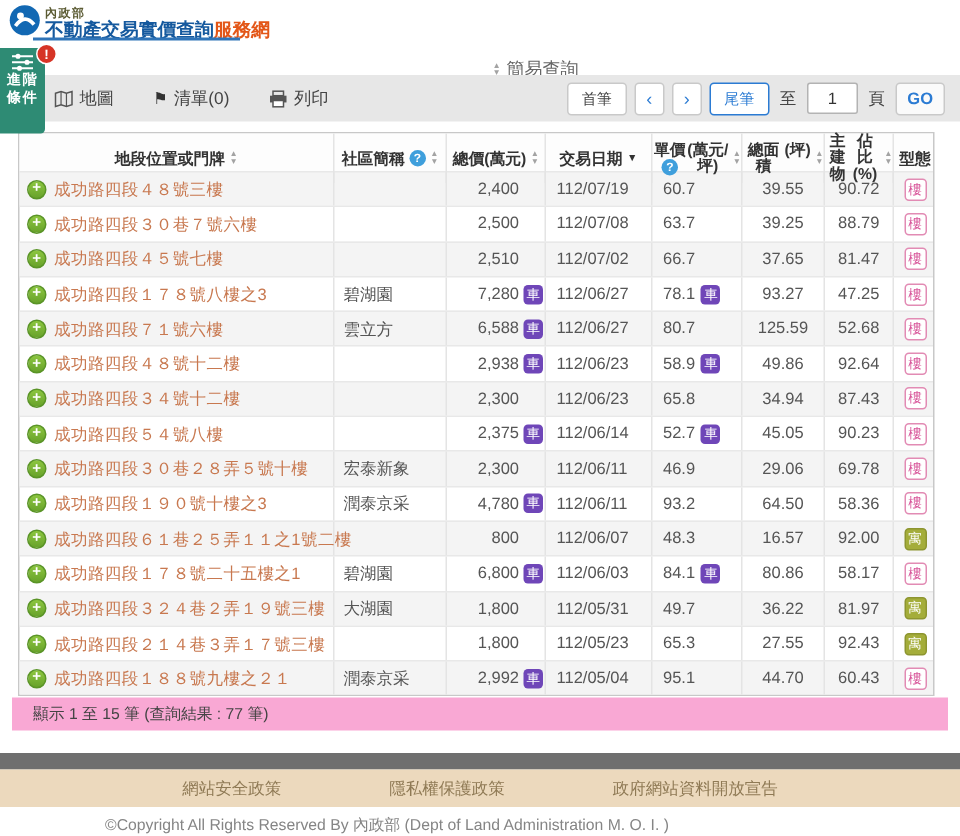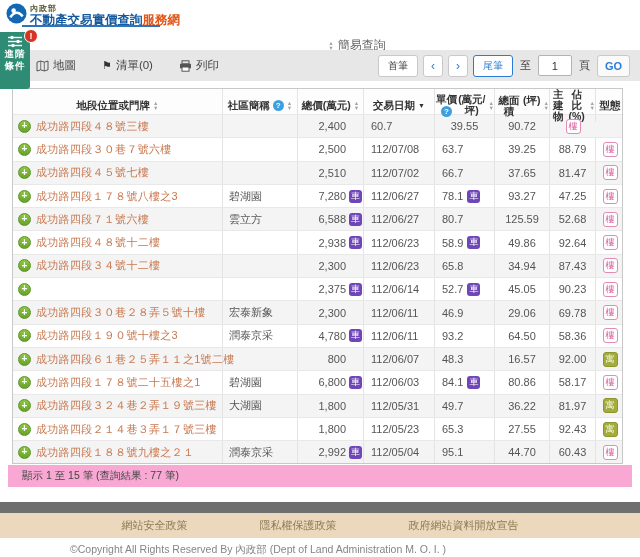--- a/index.html
+++ b/index.html
@@ -247,20 +247,21 @@
       <div class="tr odd">
         <div class="td c-addr">
           <span class="expand-btn">+</span>
           <span class="addr-link">成功路四段４８號三樓</span>
         </div>
         <div class="td c-comm"></div>
         <div class="td c-total">
           <span class="num">2,400</span>
           <span class="slot"></span>
         </div>
+        <div class="td c-date">112/07/19</div>
         <div class="td c-unit">
           <span>60.7</span>
         </div>
         <div class="td c-center">39.55</div>
         <div class="td c-center">90.72</div>
         <div class="td c-center">
           <span class="b-lou">樓</span>
         </div>
       </div>
       <div class="tr">
@@ -387,20 +388,21 @@
         </div>
         <div class="td c-center">34.94</div>
         <div class="td c-center">87.43</div>
         <div class="td c-center">
           <span class="b-lou">樓</span>
         </div>
       </div>
       <div class="tr">
         <div class="td c-addr">
           <span class="expand-btn">+</span>
+          <span class="addr-link">成功路四段５４號八樓</span>
         </div>
         <div class="td c-comm"></div>
         <div class="td c-total">
           <span class="num">2,375</span>
           <span class="slot">
             <span class="b-car">車</span>
           </span>
         </div>
         <div class="td c-date">112/06/14</div>
         <div class="td c-unit">

